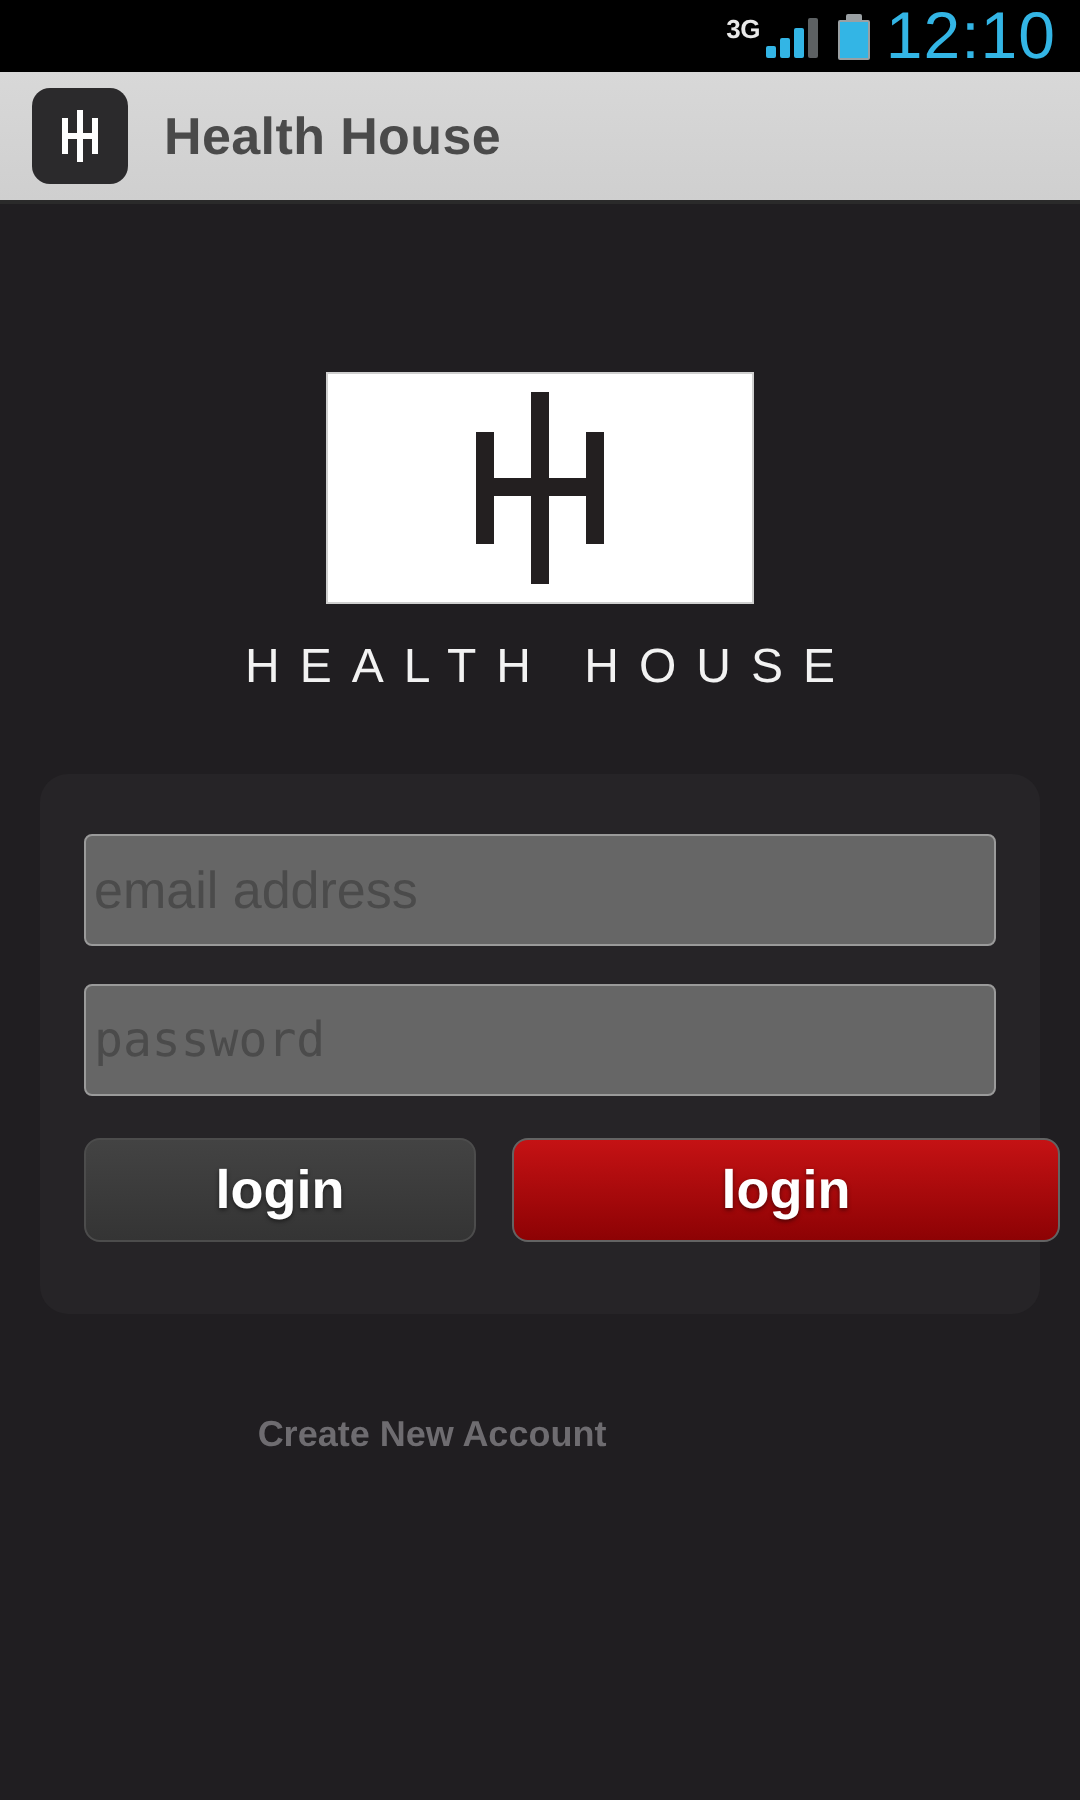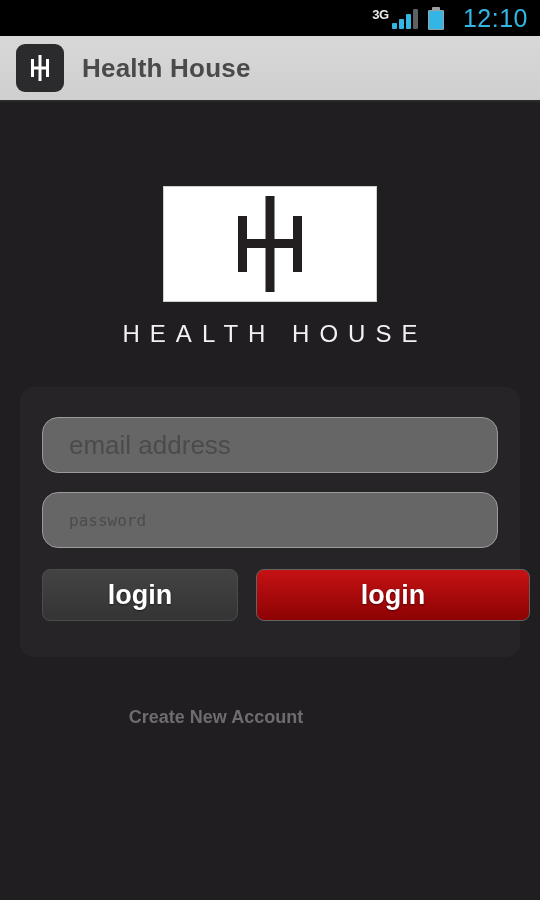--- a/index.html
+++ b/index.html
@@ -35,22 +35,22 @@
   }
   .batt .body {
     position:absolute; top:3px; left:0; width:16px; height:20px;
     background:#33b5e5; border:1px solid #9aa0a3; border-radius:1px;
   }
   .batt .bolt {
     position:absolute; top:5px; left:5px; width:0; height:0;
     color:#ffffff; font-size:14px; line-height:14px; font-weight:bold;
   }
   .clock {
-    color:#33b5e5; font-size:25px; font-weight:400;
-    letter-spacing:0.5px; margin-left:12px;
+    color:#33b5e5; font-size:33px; font-weight:400;
+    letter-spacing:0.5px; margin-left:1px;
   }
 
   
   .actionbar {
     position:absolute; top:36px; left:0; width:540px; height:66px;
     background:linear-gradient(#d8d8d8,#cfcfcf);
     border-bottom:2px solid #2a2a2a;
     display:flex; align-items:center; padding-left:16px;
   }
   .app-icon {
@@ -76,26 +76,26 @@
     letter-spacing:10px; text-indent:10px;
   }
 
   
   .card {
     position:absolute; top:285px; left:20px; width:500px; height:270px;
     background:#262427; border-radius:14px;
   }
   .field {
     position:absolute; left:22px; width:456px; height:56px;
-    background:#666666; border:1px solid #9a9a9a; border-radius:16px;
+    background:#666666; border:1px solid #9a9a9a; border-radius:4px;
     color:#4b4b4b; font-size:26px; display:flex; align-items:center;
-    padding-left:26px;
+    padding-left:4px;
   }
   .field.email { top:30px; font-family:"Liberation Sans", sans-serif; }
-  .field.password { top:105px; font-family:"DejaVu Sans Mono", monospace; font-size:16px; }
+  .field.password { top:105px; font-family:"DejaVu Sans Mono", monospace; font-size:24px; }
 
   .btn {
     position:absolute; top:182px; height:52px; border-radius:8px;
     display:flex; align-items:center; justify-content:center;
     color:#ffffff; font-size:27px; font-weight:bold;
     text-shadow:0 1px 2px rgba(0,0,0,0.5);
   }
   .btn.skip {
     left:22px; width:196px;
     background:linear-gradient(#434343,#343434);

